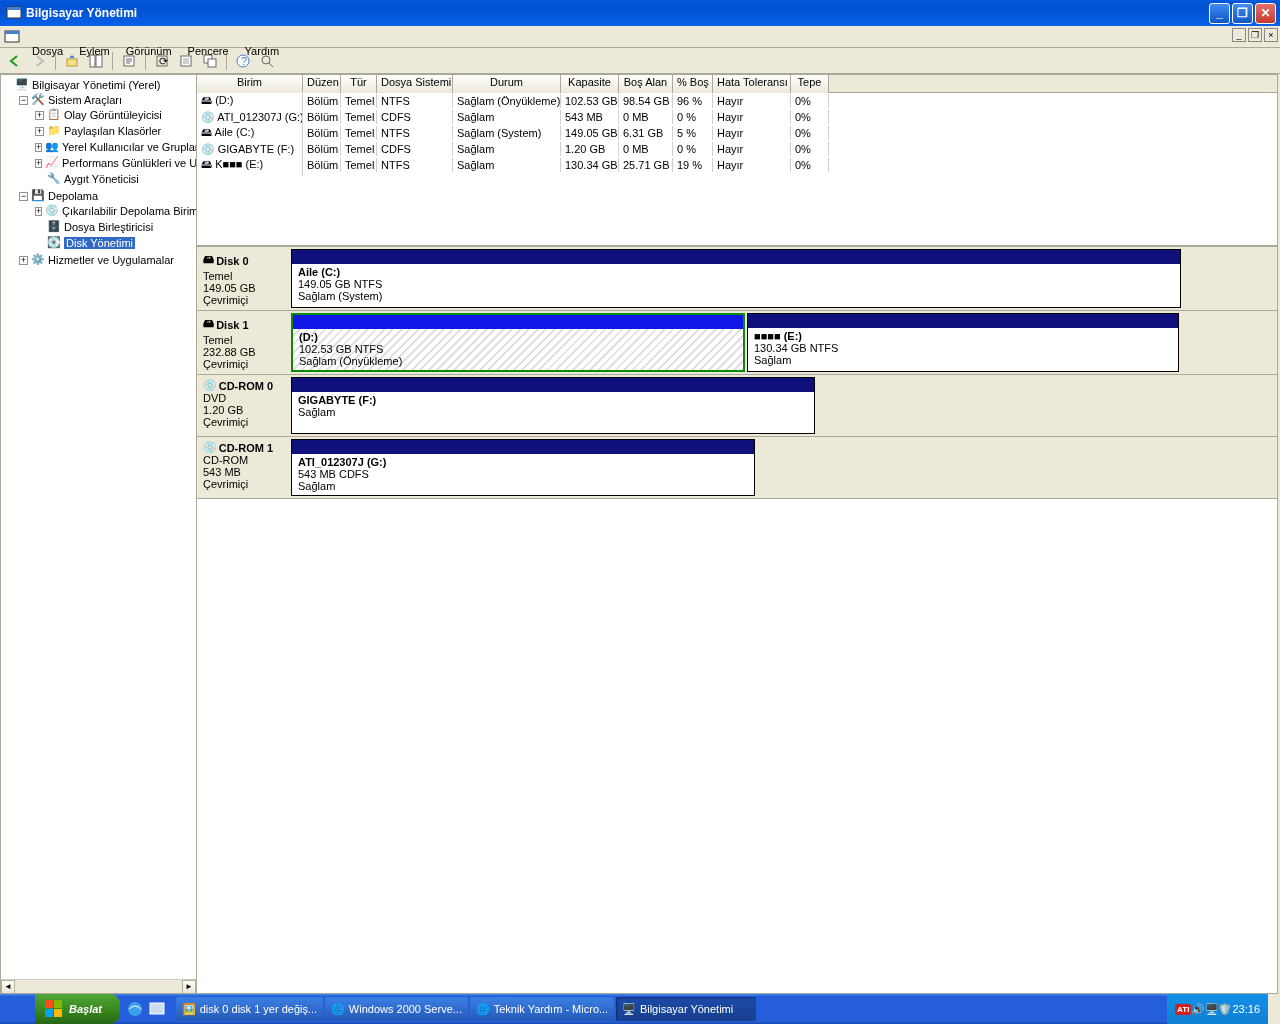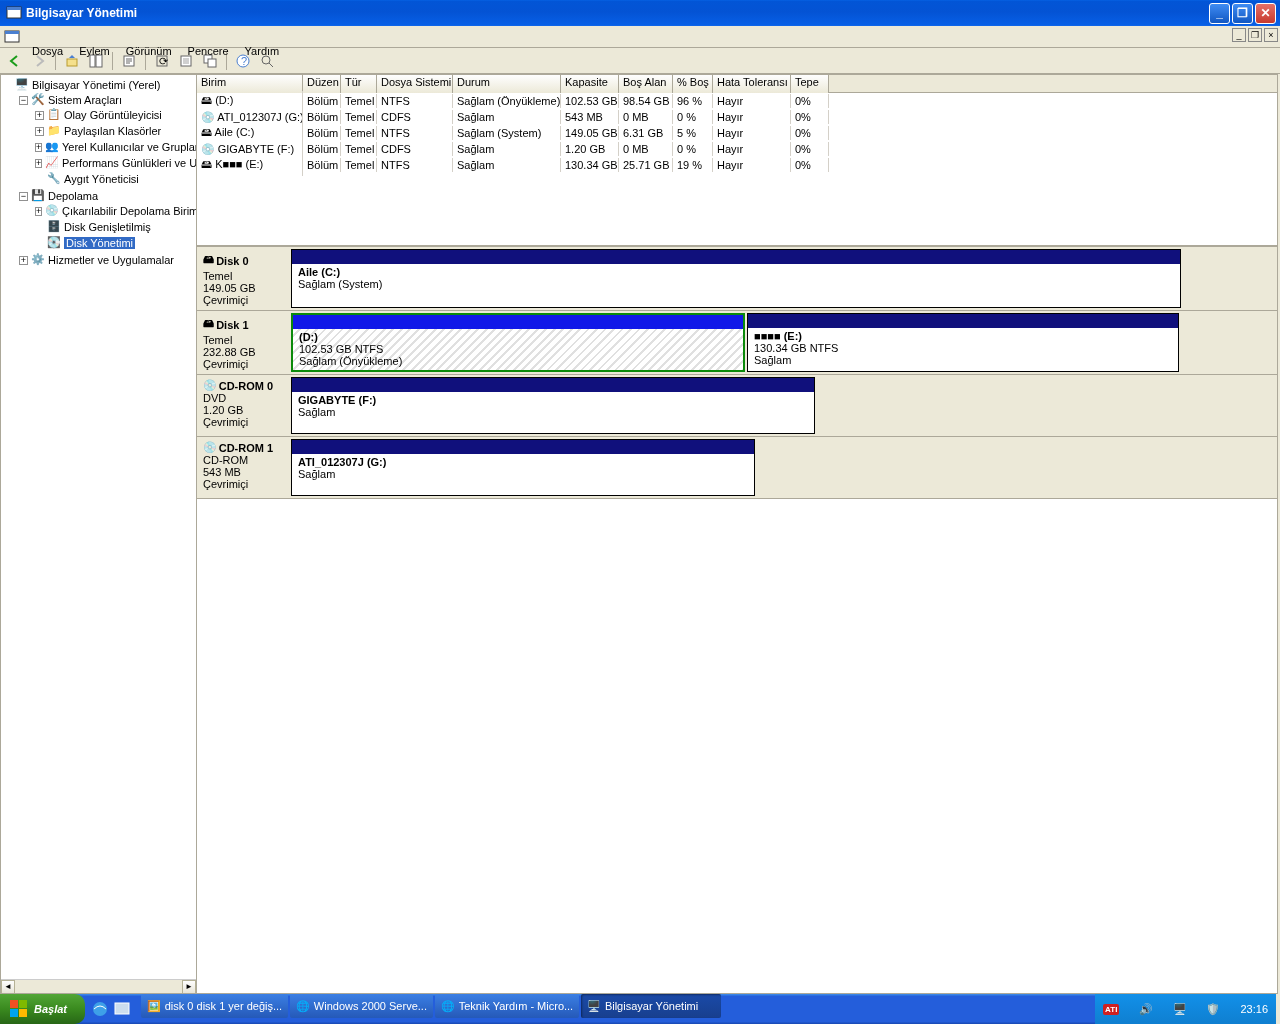--- a/index.html
+++ b/index.html
@@ -36,50 +36,50 @@
 .tree .ico { width: 14px; height: 14px; }
 .tree .sel { background: #316ac5; color: white; padding: 0 2px; }
 .scroll-h { height: 14px; background: #ece9d8; border-top: 1px solid #ccc; display: flex; align-items: center;}
 .scroll-h .ar { width: 14px; height: 14px; background: linear-gradient(#fefefe,#e8e5d7); border: 1px solid #b5b195; text-align: center; font-size: 8px; line-height: 12px;}
 .scroll-h .track { flex: 1; background: repeating-linear-gradient(45deg,#efefef,#efefef 1px,#e5e5e5 1px,#e5e5e5 2px);}
 
 .rightpane { flex: 1; display: flex; flex-direction: column; overflow: hidden;}
 .volgrid { overflow: hidden;}
 .volhdr { display: flex; background: #ece9d8; border-bottom: 1px solid #aca899; height: 18px; align-items: center;}
 .volhdr .col, .volrow .col { border-right: 1px solid #d4d0c8; padding: 1px 4px; overflow: hidden; white-space: nowrap;}
-.volhdr .col { font-weight: normal; border-right: 1px solid #aca899; height: 18px; background: linear-gradient(#fefefe, #ece9d8);}
+.volhdr .col { font-weight: normal; border-right: 1px solid #aca899; height: 18px; background: linear-gradient(#fefefe, #ece9d8); text-align: center;}
 .volrow { display: flex; height: 16px; align-items: center;}
 .c0{width:106px}.c1{width:38px}.c2{width:36px}.c3{width:76px}.c4{width:108px}.c5{width:58px}.c6{width:54px}.c7{width:40px}.c8{width:78px}.c9{width:38px}
 
 .diskmap { border-top: 2px solid #aca899; }
 .diskrow { display: flex; border-bottom: 1px solid #aca899; min-height: 62px; background: #ece9d8;}
 .diskinfo { width: 92px; padding: 4px 6px; background: #ece9d8;}
 .diskinfo .dn { font-weight: bold; display: flex; align-items: center; gap: 2px;}
 .diskparts { flex: 1; display: flex; padding: 2px; gap: 2px; background: #ece9d8;}
 .part { display: flex; flex-direction: column; border: 1px solid #000; background: #fff;}
 .part.sel { border: 2px solid #0b8a0b; }
 .part .stripe { height: 14px; background: #10107c; }
 .part.sel .stripe { background: #1018e8; }
 .part .pbody { padding: 2px 6px; flex: 1;}
 .part .pname { font-weight: bold; }
 .part.hatch .pbody { background: repeating-linear-gradient(135deg, #fff, #fff 4px, #e0e0e0 4px, #e0e0e0 6px); }
 
 .legend { height: 16px; display: flex; align-items: center; gap: 4px; padding: 2px 6px; border-top: 1px solid #aca899; background: #ece9d8;}
 .legend .sw { width: 10px; height: 10px; background: #10107c; display: inline-block;}
 .legend .sw.g { background: #0b8a0b; }
 
-.taskbar { position: absolute; bottom: 0; left: 0; right: 4px; height: 30px; background: linear-gradient(to bottom, #3f8fe9 0%, #245edb 8%, #245edb 92%, #1847b0 100%); display: flex; }
+.taskbar { position: absolute; bottom: 0; left: 0; right: 12px; height: 30px; background: linear-gradient(to bottom, #3f8fe9 0%, #245edb 8%, #245edb 92%, #1847b0 100%); display: flex; align-items: center; padding-left: 35px;}
 .start { height: 30px; background: linear-gradient(to bottom, #52a636 0%, #3a8a1f 50%, #276616 100%); color: white; font-weight: bold; font-style: italic; font-size: 17px; display: flex; align-items: center; padding: 0 18px 0 10px; border-radius: 0 10px 10px 0; gap: 6px;}
 .start .logo { width: 18px; height: 18px; }
 .ql { display: flex; align-items: center; gap: 4px; padding: 0 6px;}
 .ql .qi { width: 18px; height: 18px; color: #cde3ff;}
 .tbtasks { flex: 1; display: flex; gap: 2px; padding: 0 4px; height: 24px;}
 .tbtask { background: linear-gradient(to bottom, #3b7fe4, #2559b8); color: white; display: flex; align-items: center; gap: 4px; padding: 0 6px; border-radius: 2px; min-width: 140px; max-width: 160px; height: 24px; overflow: hidden;}
 .tbtask.active { background: linear-gradient(to bottom, #1a4aa8, #183f8e); box-shadow: inset 1px 1px 2px rgba(0,0,0,.4);}
-.tray { background: linear-gradient(to bottom, #1290e9, #0f7fd0); height: 30px; display: flex; align-items: center; padding: 0 8px; gap: 20px; color: white;}
+.tray { background: linear-gradient(to bottom, #1290e9, #0f7fd0); height: 30px; display: flex; align-items: center; padding: 0 8px; gap: 0; color: white;}
 .clock { font-size: 11px; color: white;}
 .ati { background: #cf2020; color: white; font-size: 8px; font-weight: bold; padding: 1px 2px; border-radius: 2px;}
 </style>
 </head>
 <body>
 
 <div class="titlebar">
   <span class="ico">
     <svg viewBox="0 0 16 16">
         <rect x="1" y="2" width="14" height="11" fill="#fff" stroke="#333"></rect>
@@ -245,21 +245,21 @@
                     <div class="node">
                       <span class="exp">+</span>
                       <span class="ico">💿</span>
                       <span>Çıkarılabilir Depolama Birimi</span>
                     </div>
                   </li>
               <li>
                     <div class="node">
                       <span class="noexp"></span>
                       <span class="ico">🗄️</span>
-                      <span>Disk Genişletilmiş</span>
+                      <span>Dosya Birleştiricisi</span>
                     </div>
                   </li>
               <li>
                     <div class="node">
                       <span class="noexp"></span>
                       <span class="ico">💽</span>
                       <span class="sel">Disk Yönetimi</span>
                     </div>
                   </li>
             </ul>
@@ -367,20 +367,21 @@
             <div class="dn"><span>🖴</span>Disk 0</div>
             <div>Temel</div>
             <div>149.05 GB</div>
             <div>Çevrimiçi</div>
           </div>
           <div class="diskparts">
             <div class="part" style="width: 890px;">
               <div class="stripe"></div>
               <div class="pbody">
                 <div class="pname">Aile  (C:)</div>
+                <div>149.05 GB NTFS</div>
                 <div>Sağlam (System)</div>
               </div>
             </div>
           </div>
         </div>
         <div class="diskrow">
           <div class="diskinfo">
             <div class="dn"><span>🖴</span>Disk 1</div>
             <div>Temel</div>
             <div>232.88 GB</div>
@@ -427,20 +428,21 @@
             <div class="dn"><span>💿</span>CD-ROM 1</div>
             <div>CD-ROM</div>
             <div>543 MB</div>
             <div>Çevrimiçi</div>
           </div>
           <div class="diskparts">
             <div class="part" style="width: 464px;">
               <div class="stripe"></div>
               <div class="pbody">
                 <div class="pname">ATI_012307J  (G:)</div>
+                <div>543 MB CDFS</div>
                 <div>Sağlam</div>
               </div>
             </div>
           </div>
         </div>
       </div>
 
     <div style="flex:1"></div>
 
   </div>

